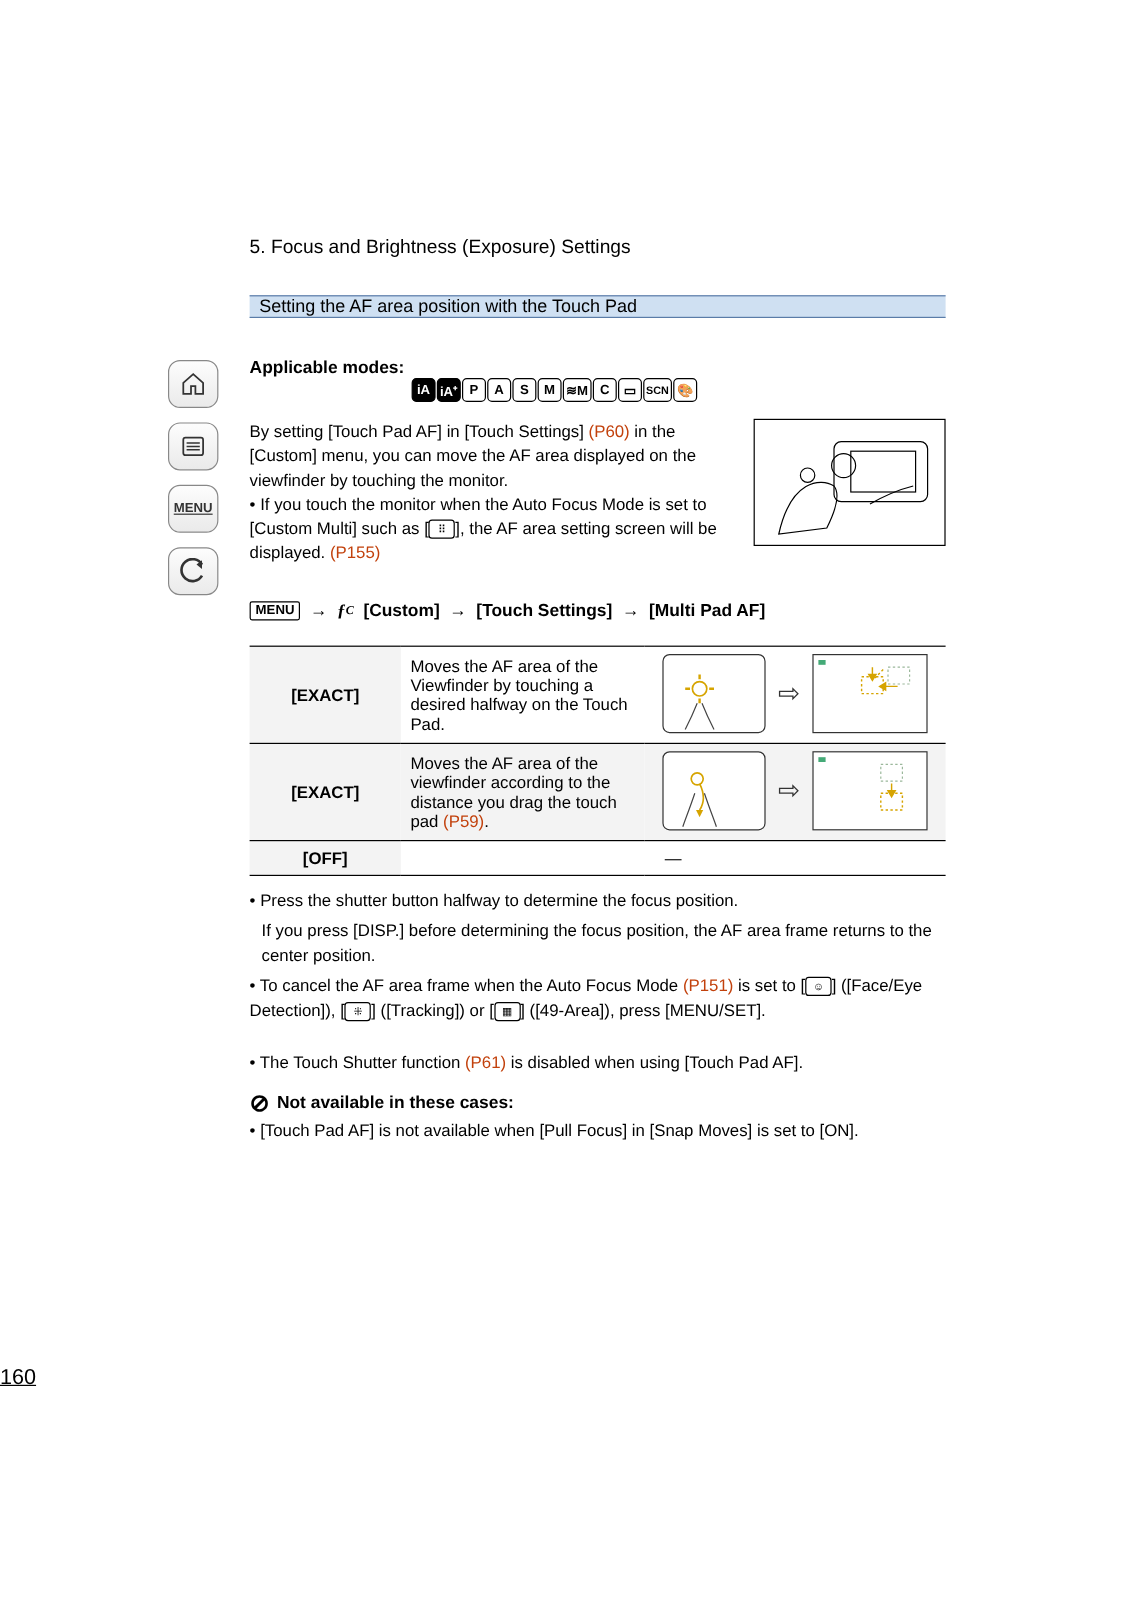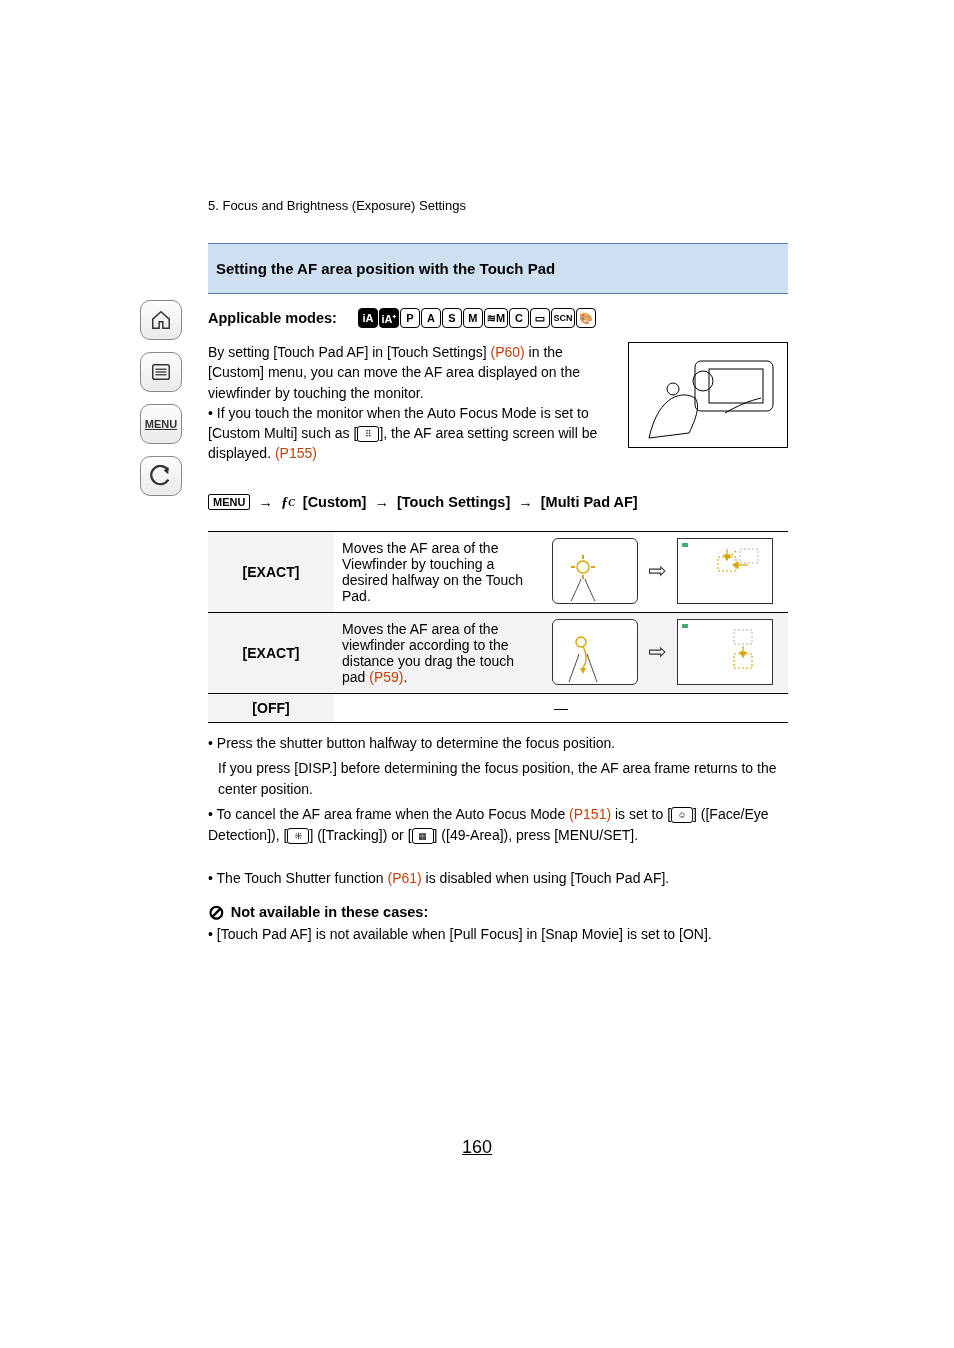--- a/index.html
+++ b/index.html
@@ -48,44 +48,45 @@
     text-decoration: underline;
     font-family: Arial, sans-serif;
   }
   .content {
     position: absolute;
     left: 208px;
     top: 198px;
     width: 580px;
   }
   .chapter-header {
-    font-size: 13px;
+    font-size: 16px;
     margin-bottom: 30px;
   }
   .section-band {
     background: #cfe0f2;
     border-top: 1px solid #5a7ca8;
     border-bottom: 1px solid #5a7ca8;
-    padding: 16px 8px;
-    font-weight: bold;
+    padding: 0 8px;
+    font-weight: normal;
     font-size: 15px;
     margin-bottom: 14px;
   }
   .modes-line {
     font-weight: bold;
     font-size: 14.5px;
     display: flex;
     align-items: center;
-    gap: 21px;
+    gap: 6px;
     margin-bottom: 14px;
   }
   .mode-icons {
     display: flex;
     gap: 1px;
     align-items: center;
+    margin-top: 36px;
   }
   .mode-box {
     border: 1.5px solid #000;
     border-radius: 4px;
     width: 18px;
     height: 18px;
     display: inline-flex;
     align-items: center;
     justify-content: center;
     font-size: 11px;
@@ -226,21 +227,20 @@
     vertical-align: middle;
     font-size: 9px;
     text-align: center;
     line-height: 14px;
   }
   .page-number {
     position: absolute;
     left: 0;
     width: 954px;
     bottom: 190px;
-    text-align: center;
     font-size: 18px;
     text-decoration: underline;
   }
   .dash-center {
     text-align: center;
   }
 </style>
 </head>
 <body>
 
@@ -411,20 +411,20 @@
 
     <div class="disabled-note">
       <span>• The Touch Shutter function </span><a class="link">(P61)</a><span> is disabled when using [Touch Pad AF].</span>
     </div>
 
     <div class="not-avail-row">
       <span style="font-size:20px;">⊘</span>
       <span>Not available in these cases:</span>
     </div>
     <div class="bullets">
-      <p>• [Touch Pad AF] is not available when [Pull Focus] in [Snap Movie] is set to [ON].</p>
+      <p>• [Touch Pad AF] is not available when [Pull Focus] in [Snap Moves] is set to [ON].</p>
     </div>
 
   </div>
 
   <div class="page-number">160</div>
 
 </div>
 
 </body></html>

